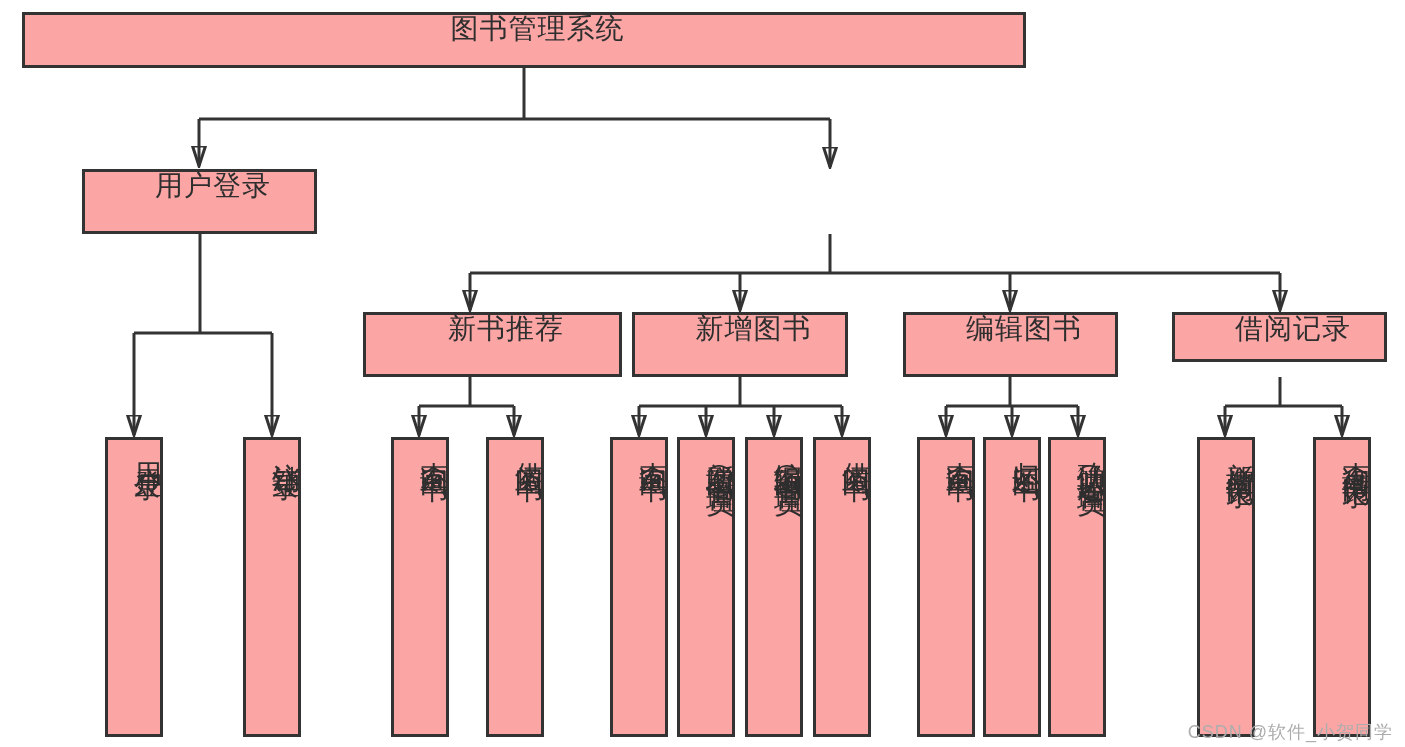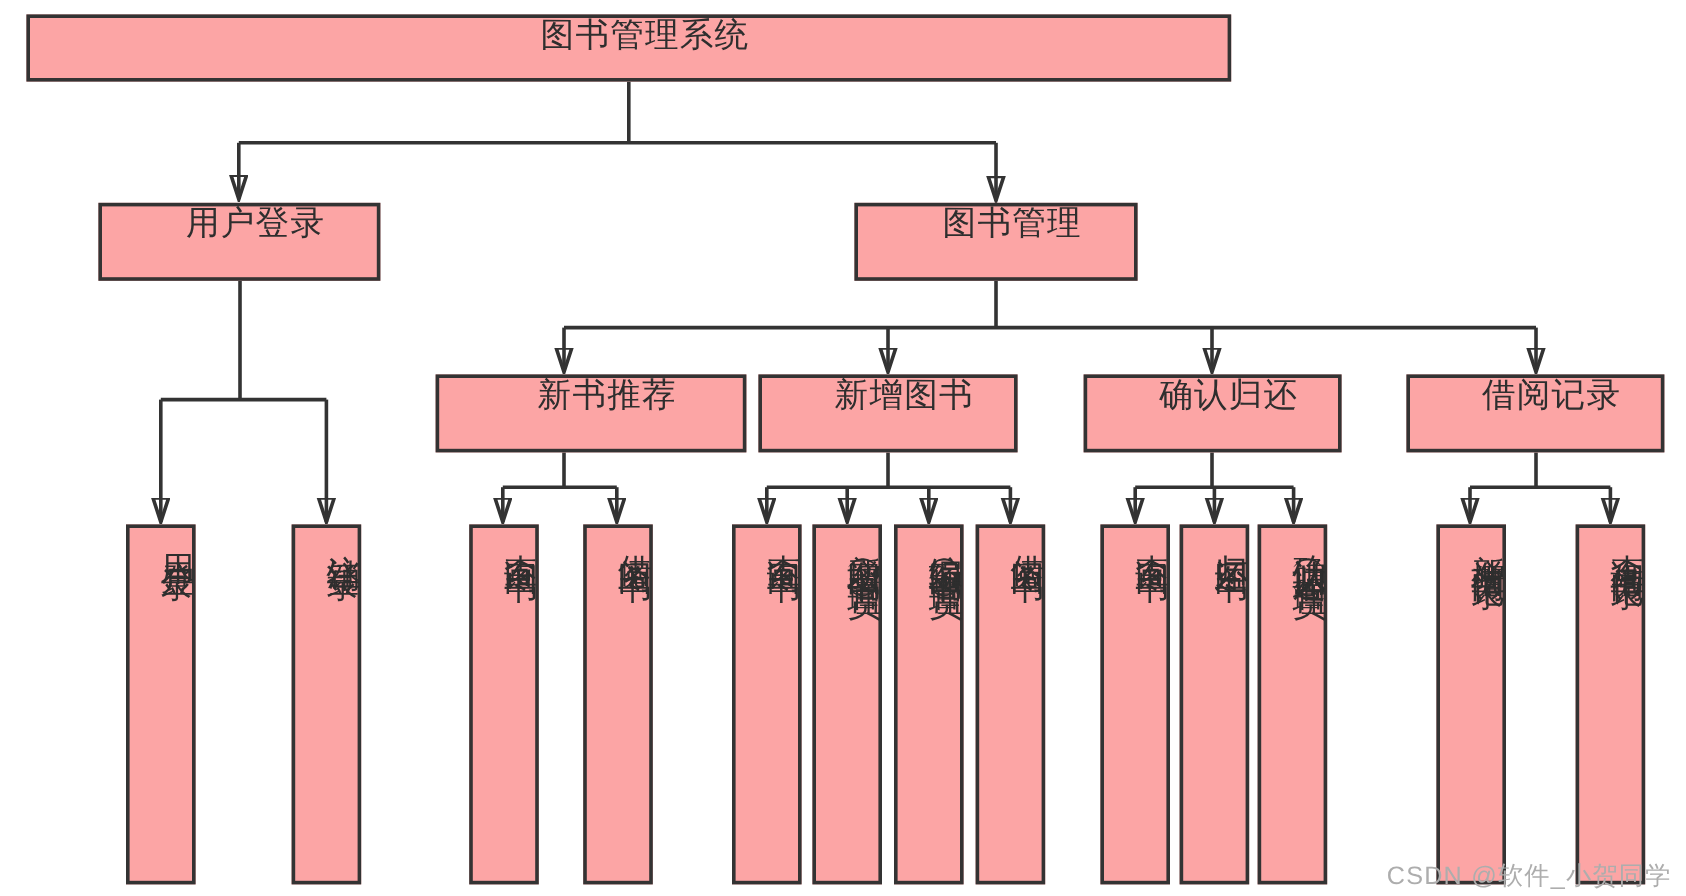--- a/index.html
+++ b/index.html
@@ -41,21 +41,21 @@
     writing-mode: vertical-rl;
     text-orientation: mixed;
     font-size: 28px;
     letter-spacing: 4px;
     line-height: 1;
   }
   .watermark {
     position: absolute;
     right: 12px;
     bottom: 3px;
-    font-size: 21px;
+    font-size: 18px;
     color: #adadad;
     letter-spacing: 1px;
     white-space: nowrap;
     margin-left: 16px;
   }
 </style>
 </head>
 <body>
 
 <div class="stage">
@@ -122,34 +122,31 @@
     </g>
   </svg>
 
   <div class="box h" style="left:22px;top:12px;width:1004px;height:56px">
     <span>图书管理系统</span>
   </div>
 
   <div class="box h" style="left:82px;top:169px;width:235px;height:65px">
     <span>用户登录</span>
   </div>
-  <div class="box h" style="left:712px;top:169px;width:236px;height:65px">
-    <span>图书管理</span>
-  </div>
 
   <div class="box h" style="left:363px;top:312px;width:259px;height:65px">
     <span>新书推荐</span>
   </div>
   <div class="box h" style="left:632px;top:312px;width:216px;height:65px">
     <span>新增图书</span>
   </div>
   <div class="box h" style="left:903px;top:312px;width:215px;height:65px">
-    <span>确认归还</span>
+    <span>编辑图书</span>
   </div>
-  <div class="box h" style="left:1172px;top:312px;width:215px;height:65px">
+  <div class="box h" style="left:1172px;top:312px;width:215px;height:50px">
     <span>借阅记录</span>
   </div>
 
   <div class="box v" style="left:105px;top:437px;width:58px;height:300px">
     <span>用户登录</span>
   </div>
   <div class="box v" style="left:243px;top:437px;width:58px;height:300px">
     <span>注销登录</span>
   </div>
 

